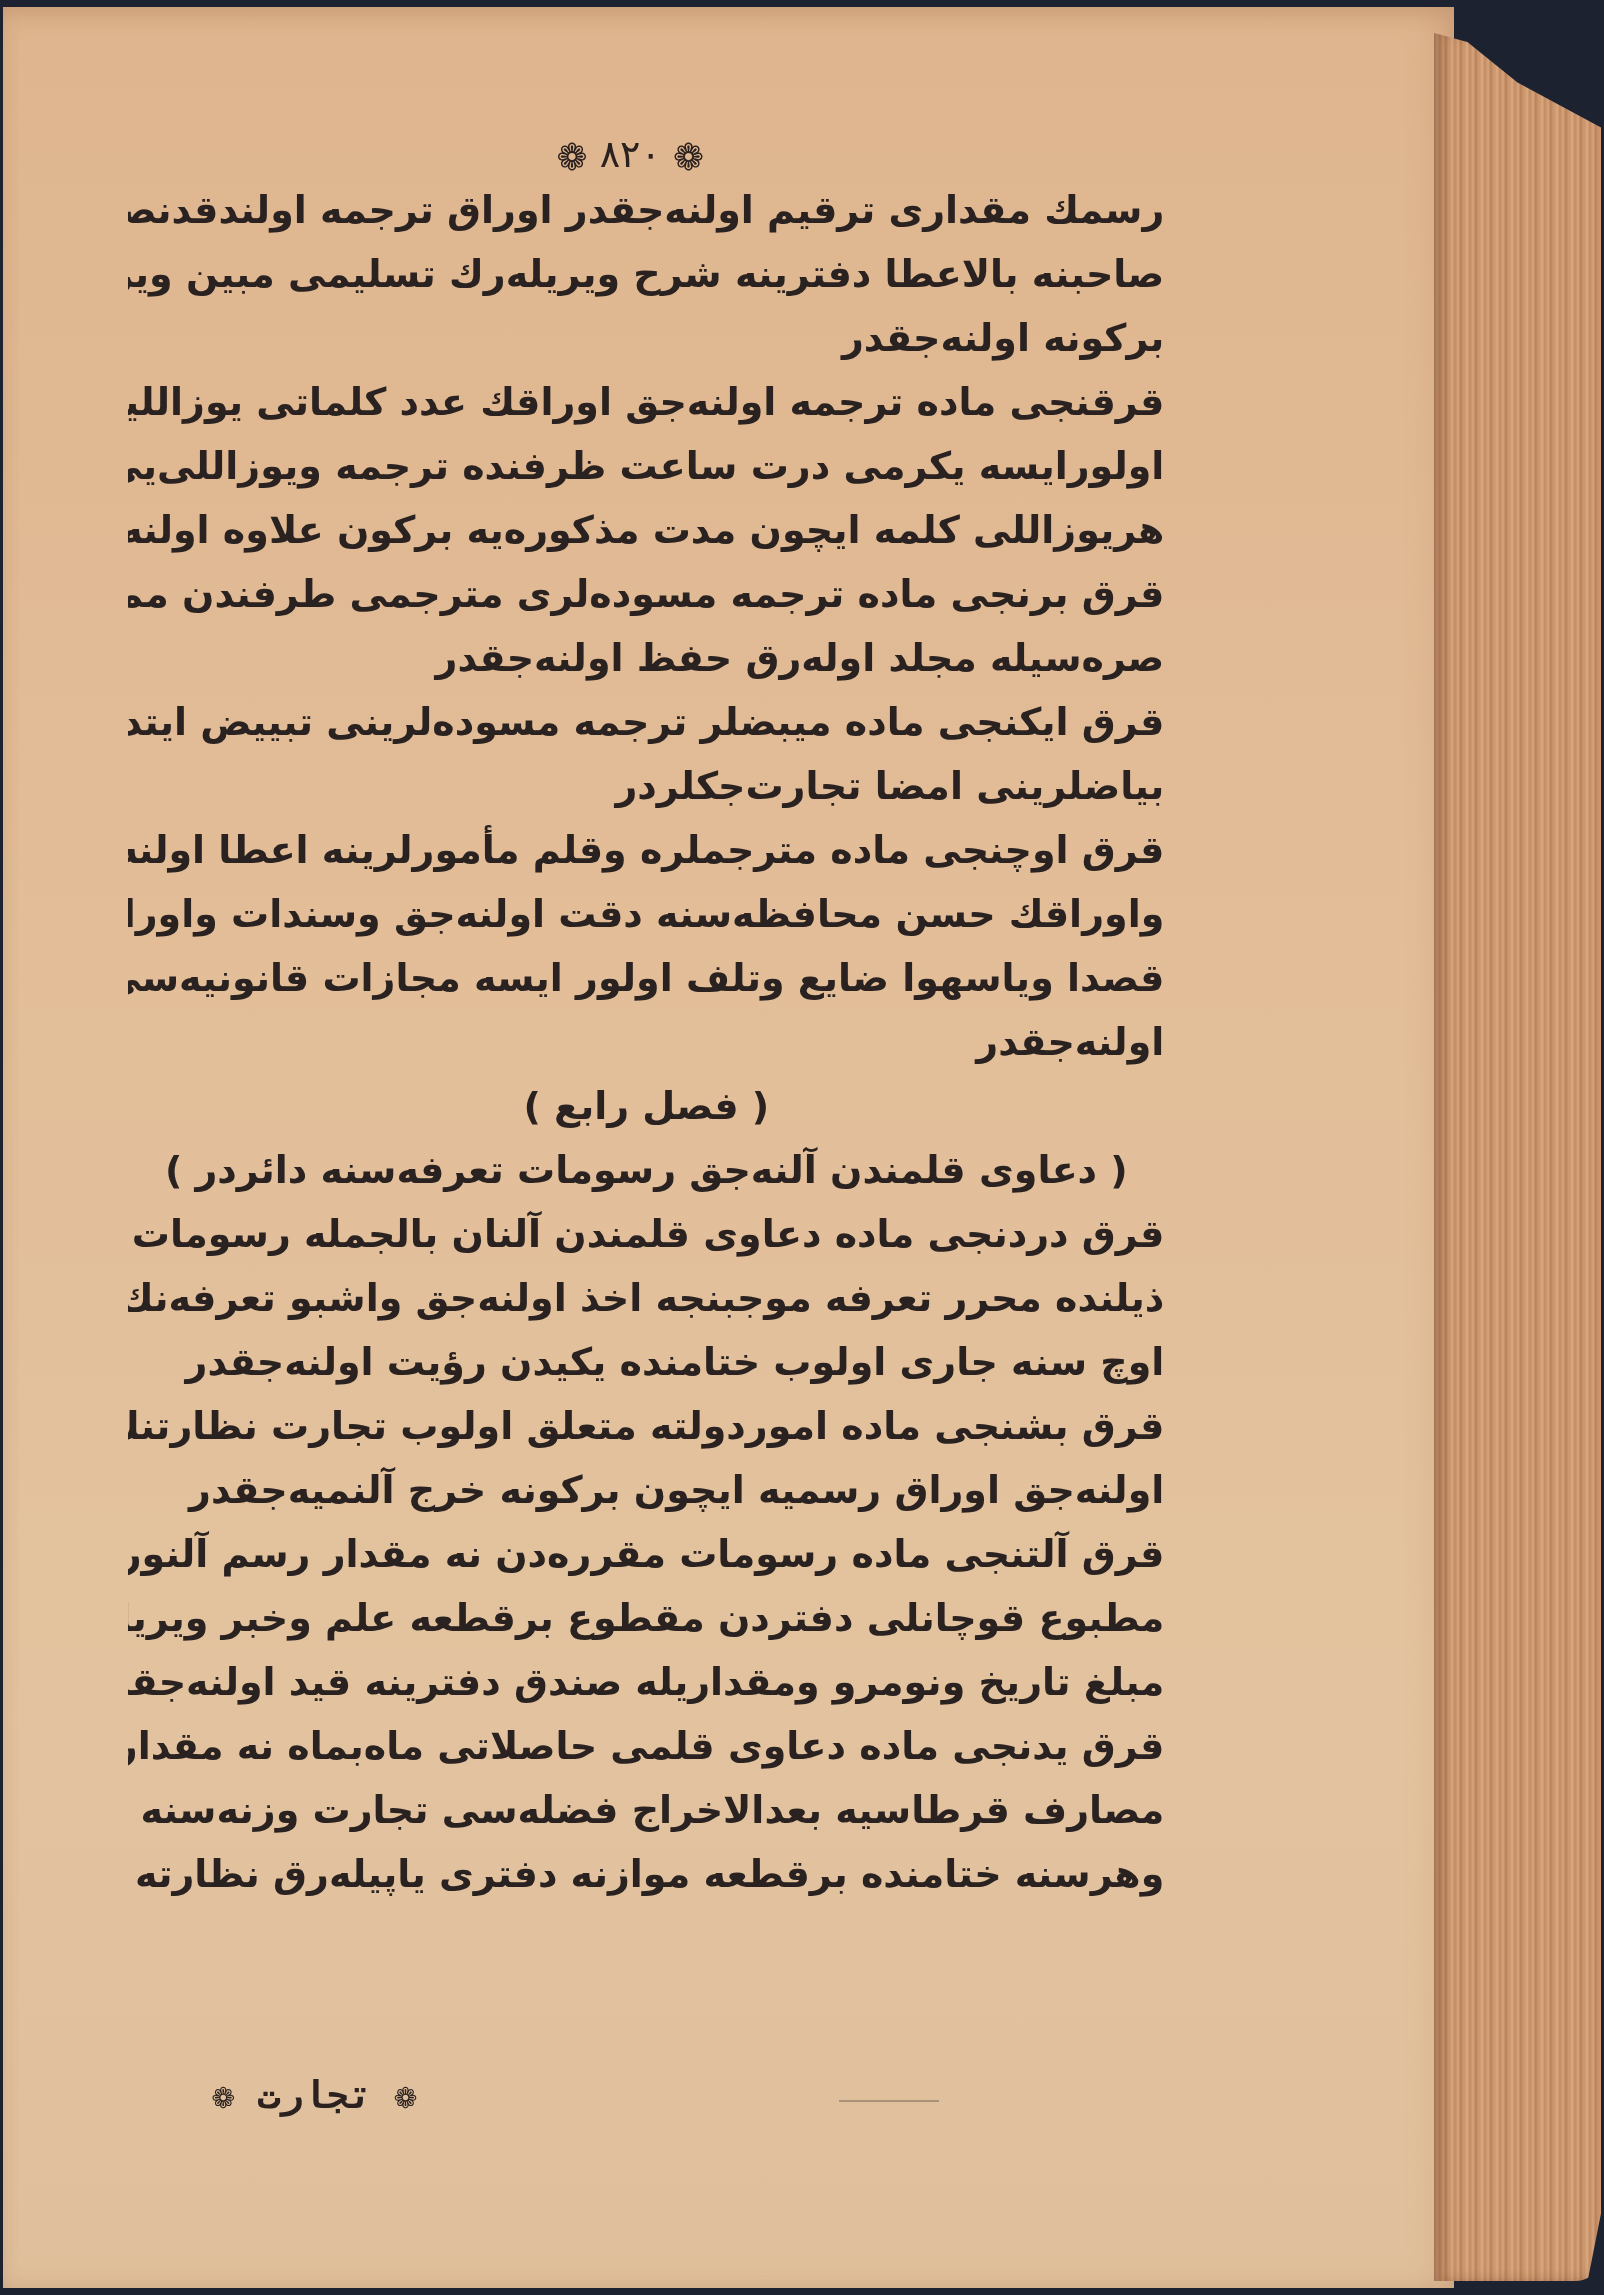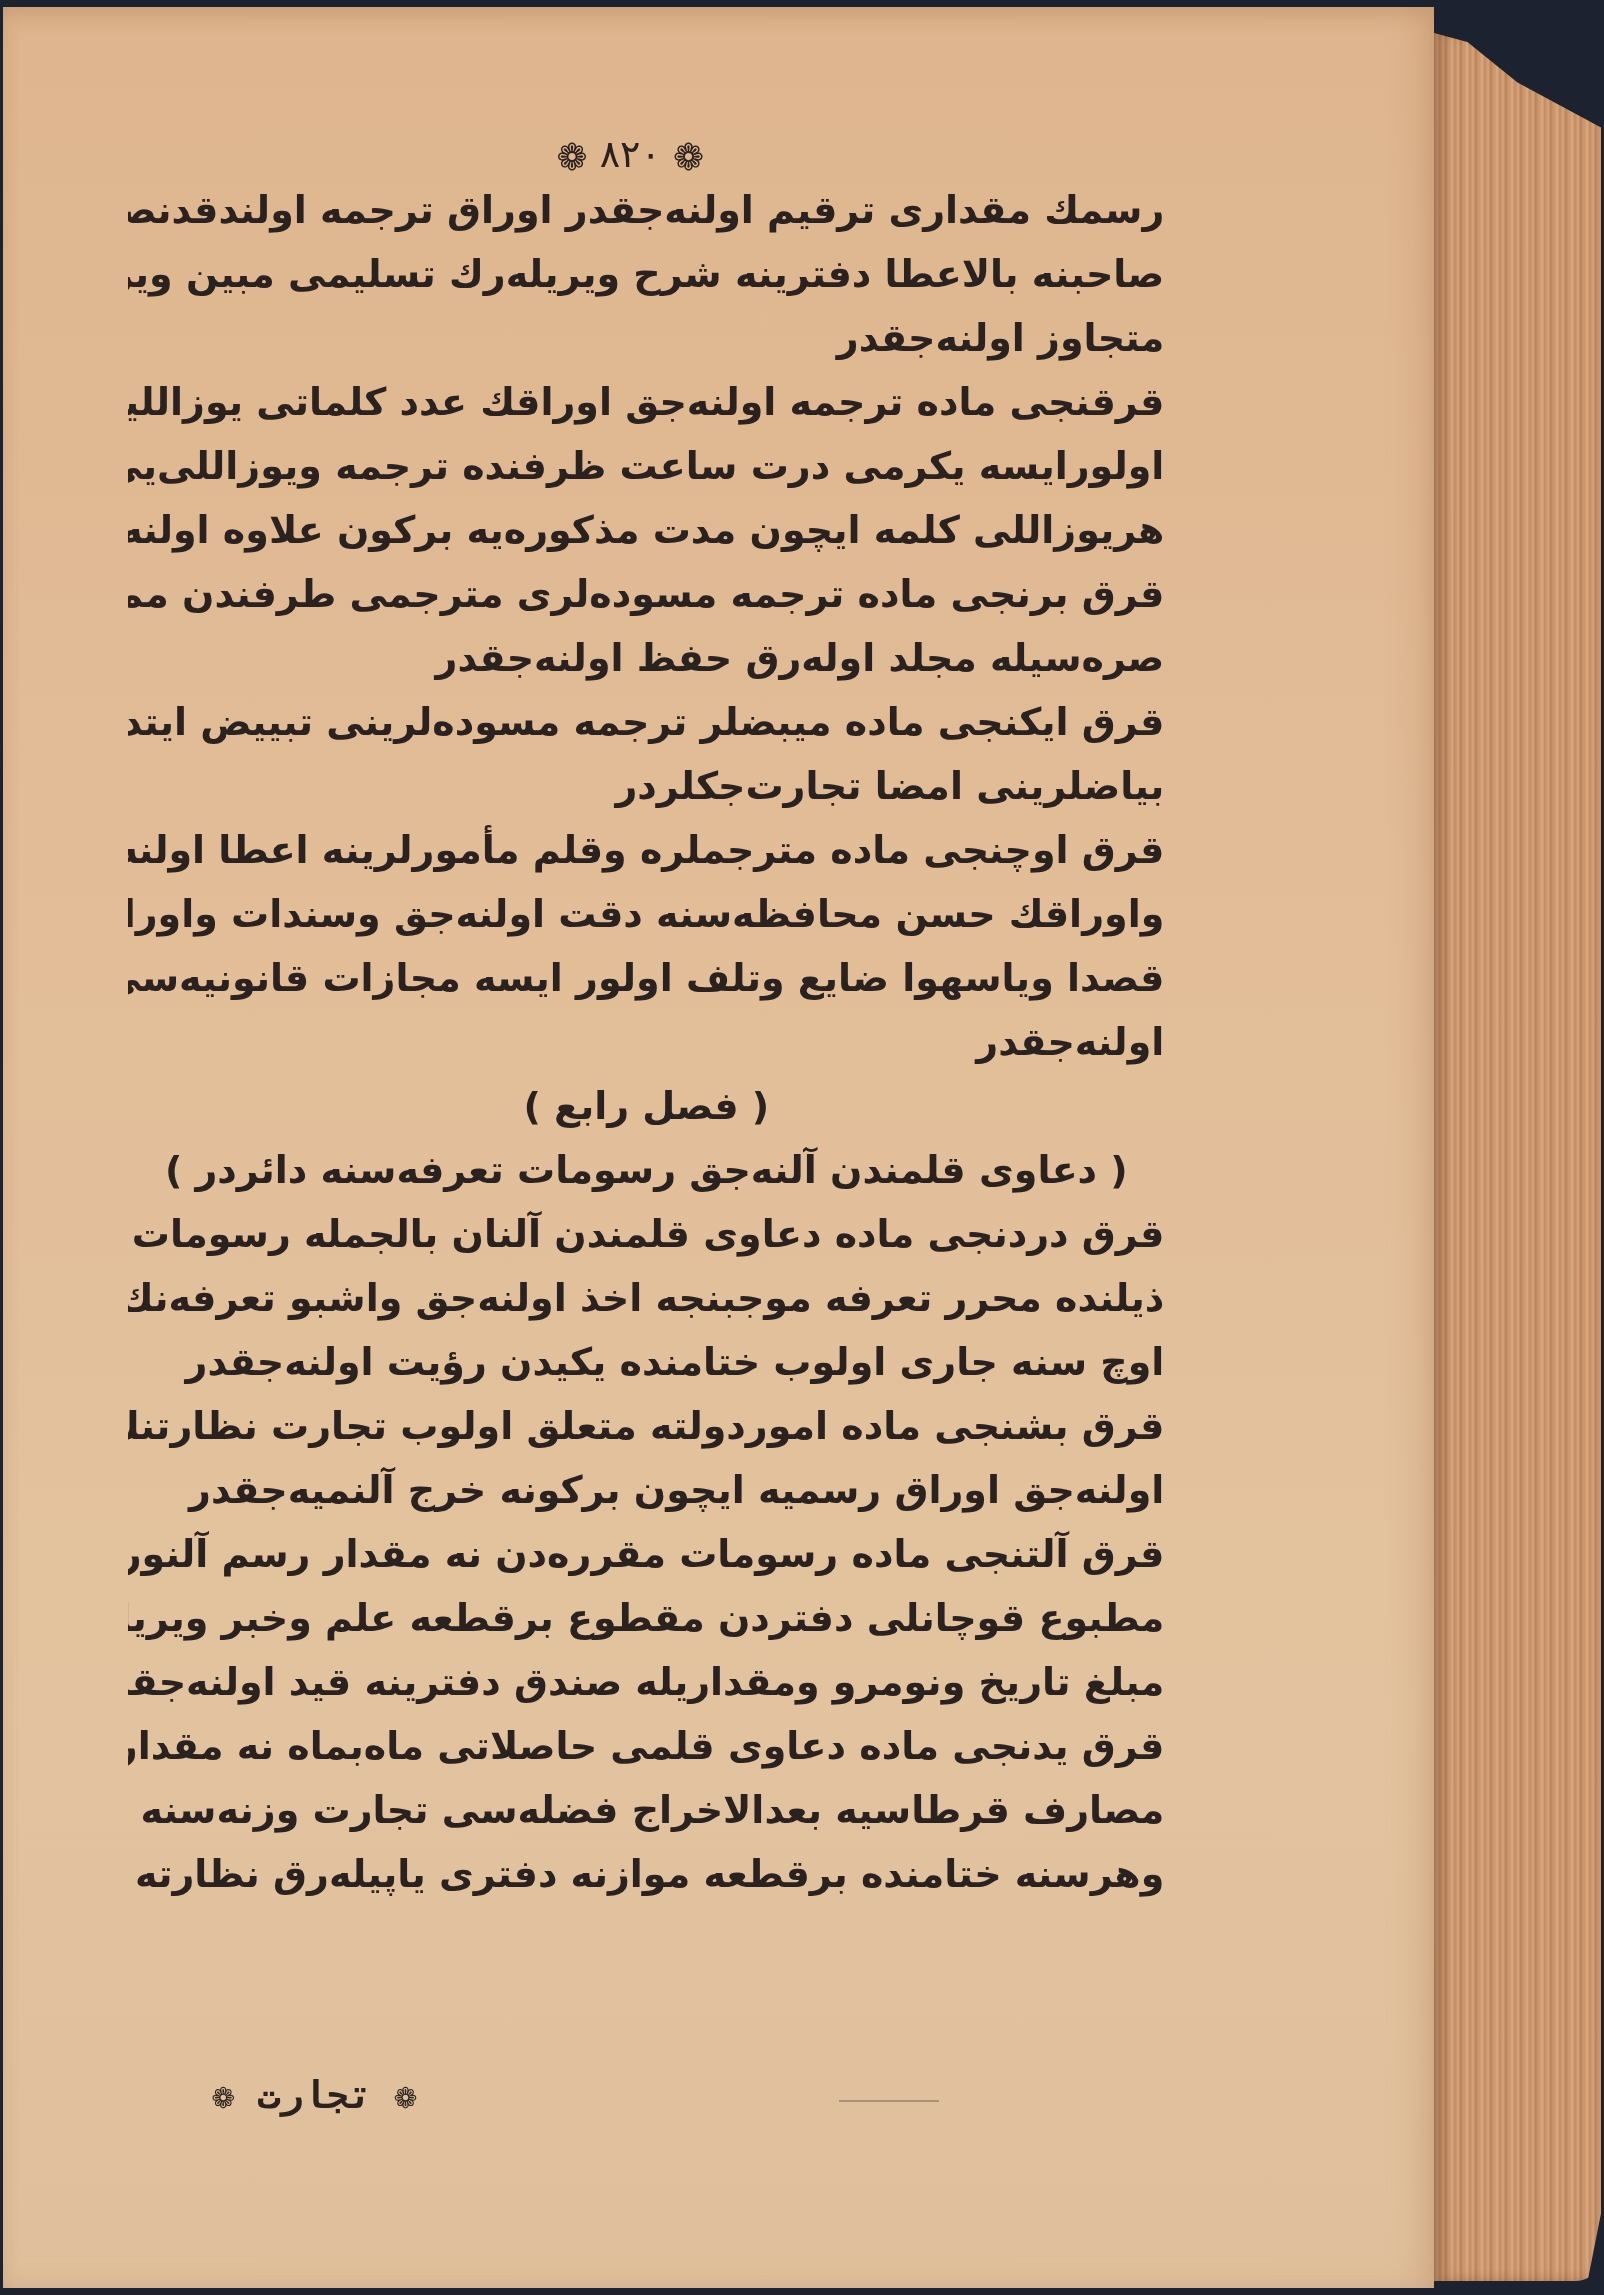--- a/index.html
+++ b/index.html
@@ -7,20 +7,21 @@
     width: 1604px; height: 2295px;
     background: #1c2230;
     position: relative; overflow: hidden;
     font-family: "DejaVu Serif", serif;
   }
   .page {
     position: absolute; left: 3.3px; top: 6.7px;
     width: 1431px; height: 2281px;
     background: linear-gradient(180deg, #deb58e 0%, #e2bd98 40%, #e3c39f 75%, #e0c09c 100%);
     box-shadow: inset -16.7px 0 33px rgba(160,100,60,0.18), inset 0 6.7px 16.7px rgba(120,80,50,0.15);
+    padding-left: 20px;
   }
   .page-edges {
     position: absolute; left: 1434px; top: 33px;
     width: 167px; height: 2248px;
     border-radius: 0 8.4px 25px 0;
     background:
       repeating-linear-gradient(90deg,
         #c8946a 0px, #d9a882 3.3px, #c38a60 5.8px, #d6a47c 9.2px, #b98157 11.7px, #d09c74 15px);
     box-shadow: inset 8.4px 0 11.7px rgba(90,50,30,0.35);
     clip-path: polygon(0 0, 20% 0.4%, 50% 2.2%, 100% 4.2%, 100% 97%, 92% 100%, 0 100%);
@@ -62,21 +63,21 @@
 
   <div class="page-number">
     <span class="orn">❁</span>
     <span>٨٢٠</span>
     <span class="orn">❁</span>
   </div>
 
   <div class="text-block">
     <div class="line">رسمك مقداری ترقیم اولنه‌جقدر اوراق ترجمه اولندقدنصکره ترجمه‌لریله برابر</div>
     <div class="line">صاحبنه بالاعطا دفترینه شرح ویریله‌رك تسلیمی مبین ویرلش اولان سند</div>
-    <div class="line short">متجاوز اولنه‌جقدر</div>
+    <div class="line short">برکونه اولنه‌جقدر</div>
     <div class="line">قرقنجی ماده    ترجمه اولنه‌جق اوراقك عدد کلماتی یوزاللیدن نقصان</div>
     <div class="line">اولورایسه یکرمی درت ساعت ظرفنده ترجمه ویوزاللی‌یی متجاوز بولنورایسه</div>
     <div class="line short">هریوزاللی کلمه ایچون مدت مذکوره‌یه برکون علاوه اولنه‌جقدر</div>
     <div class="line">قرق برنجی ماده    ترجمه مسوده‌لری مترجمی طرفندن ممضی اوله‌رق نومرو</div>
     <div class="line short">صره‌سیله مجلد اوله‌رق حفظ اولنه‌جقدر</div>
     <div class="line">قرق ایکنجی ماده    میبضلر ترجمه مسوده‌لرینی تبییض ایتدکدن صکره</div>
     <div class="line short">بیاضلرینی امضا تجارت‌جکلردر</div>
     <div class="line">قرق اوچنجی ماده    مترجملره وقلم مأمورلرینه اعطا اولنه‌جق سندات</div>
     <div class="line">واوراقك حسن محافظه‌سنه دقت اولنه‌جق وسندات واوراق مذکوره</div>
     <div class="line">قصدا ویاسهوا ضایع وتلف اولور ایسه مجازات قانونیه‌سی اجرا</div>

